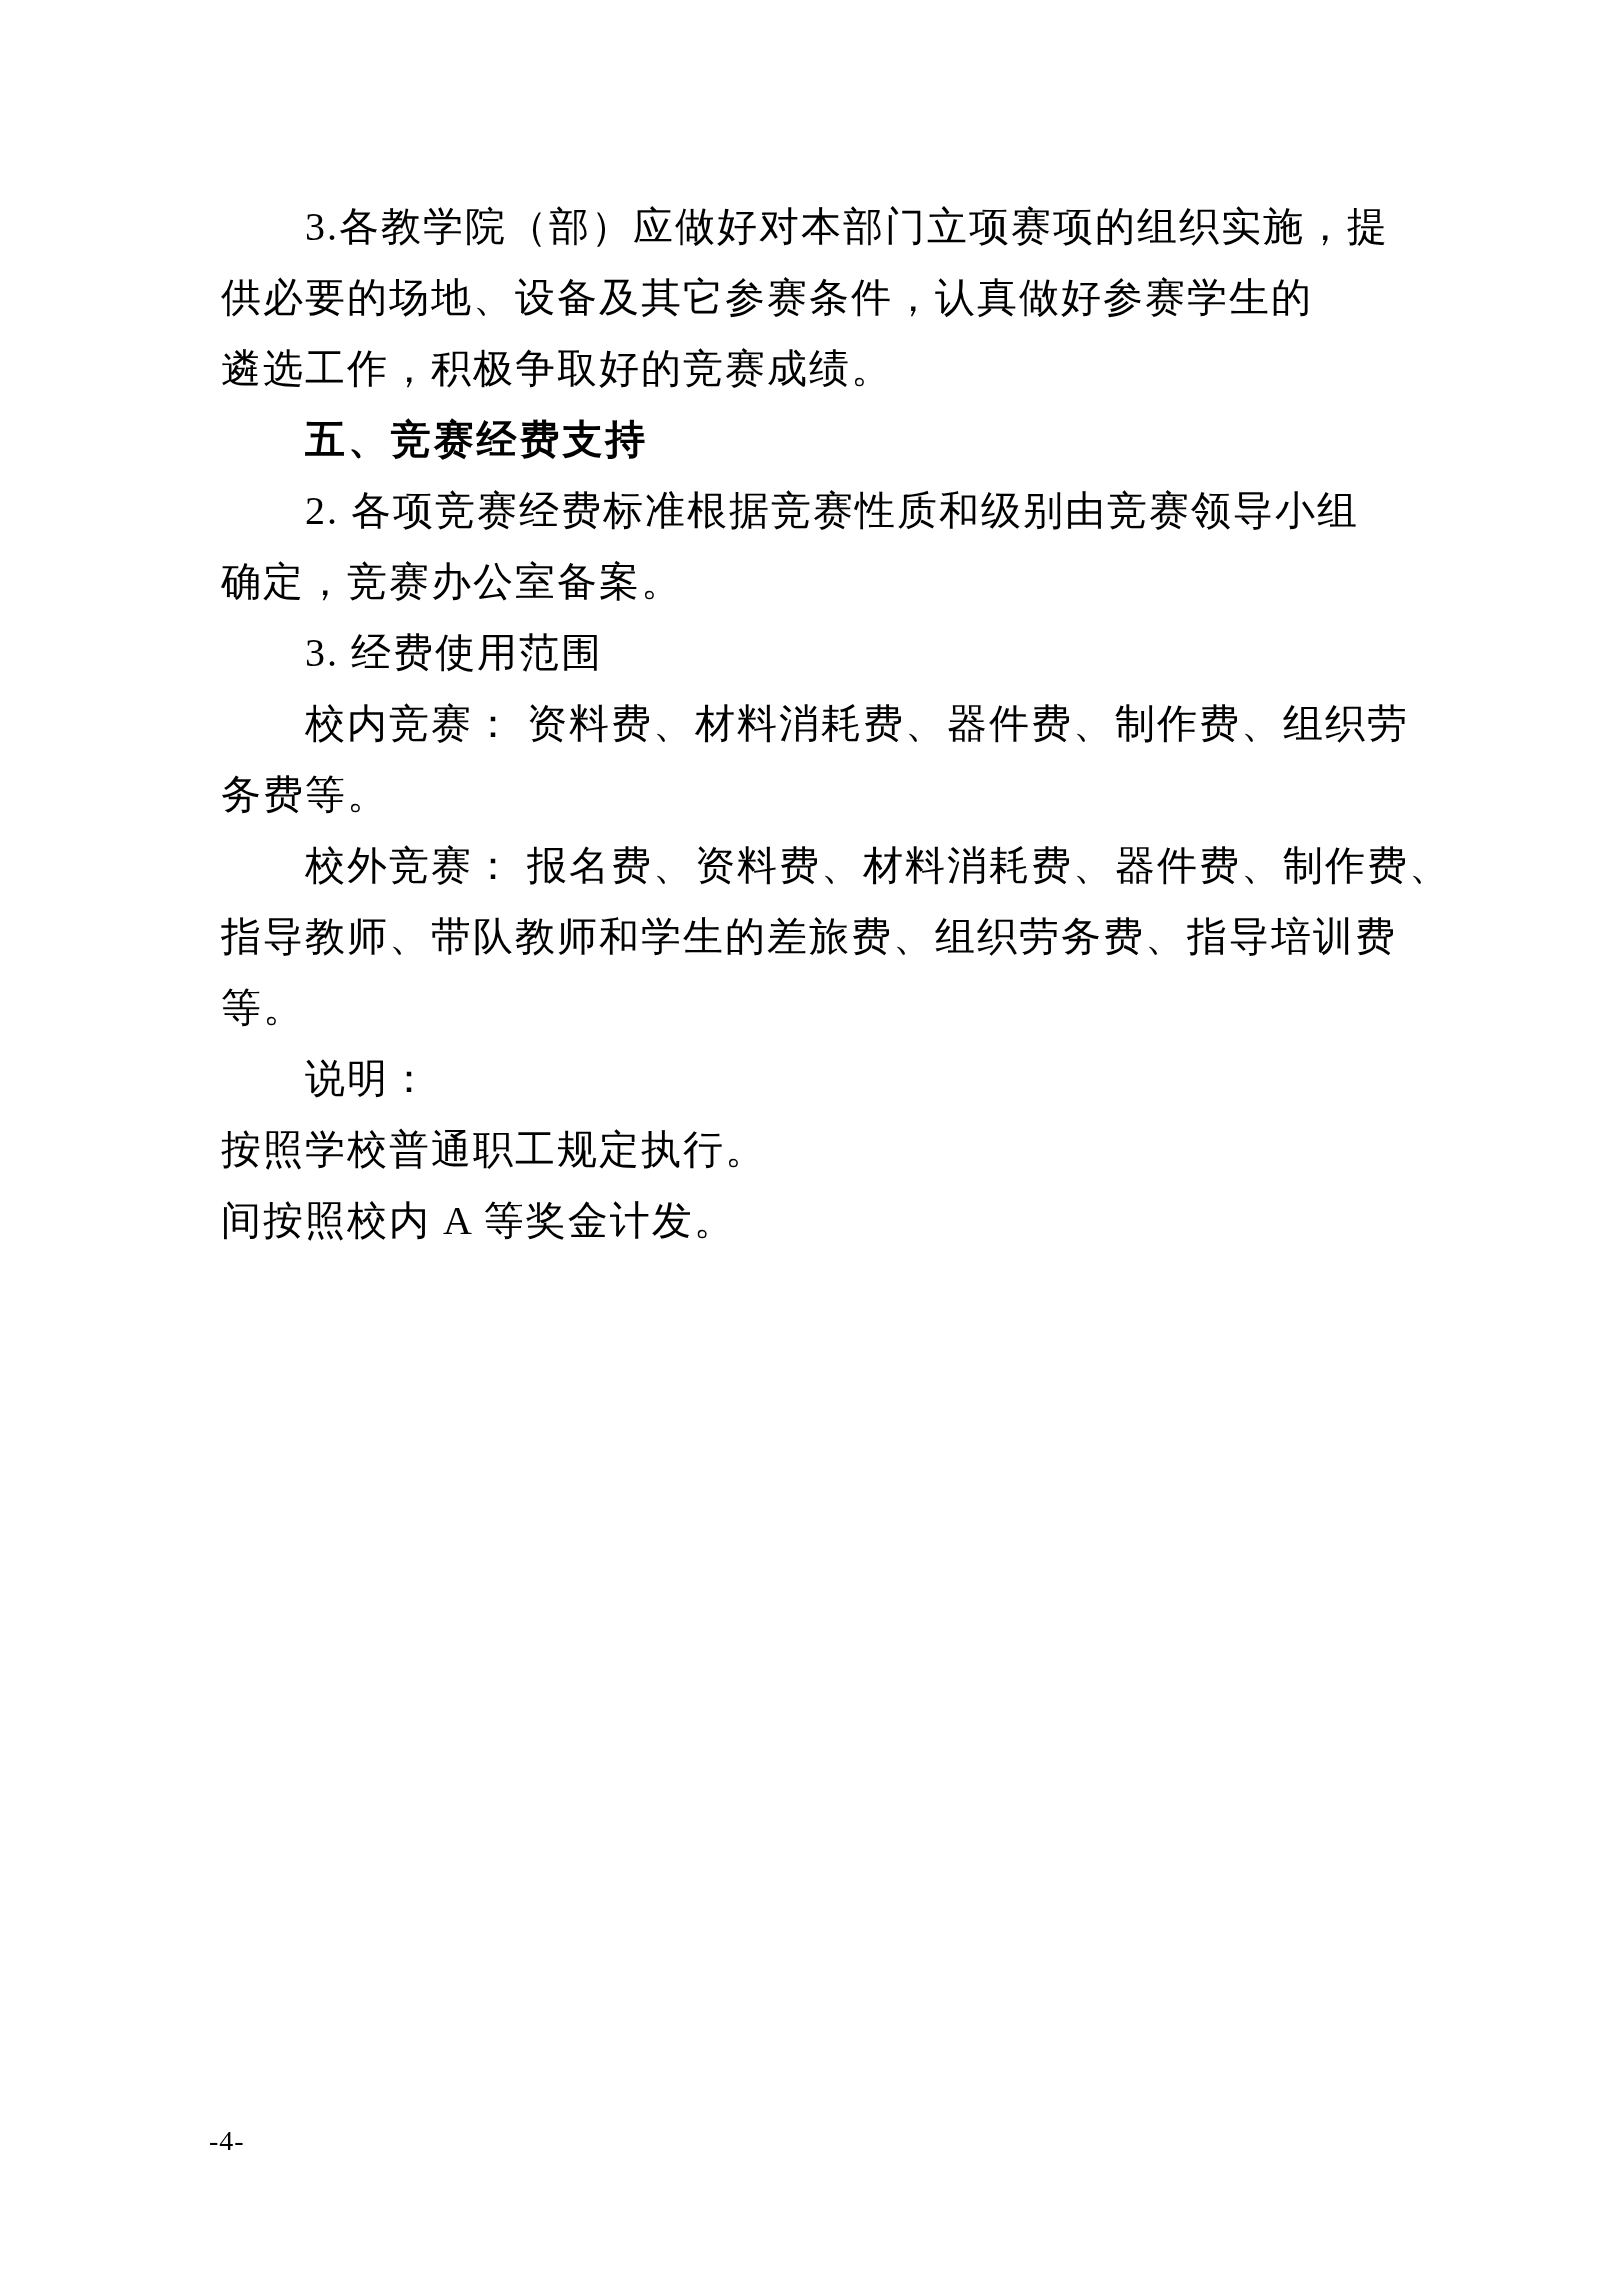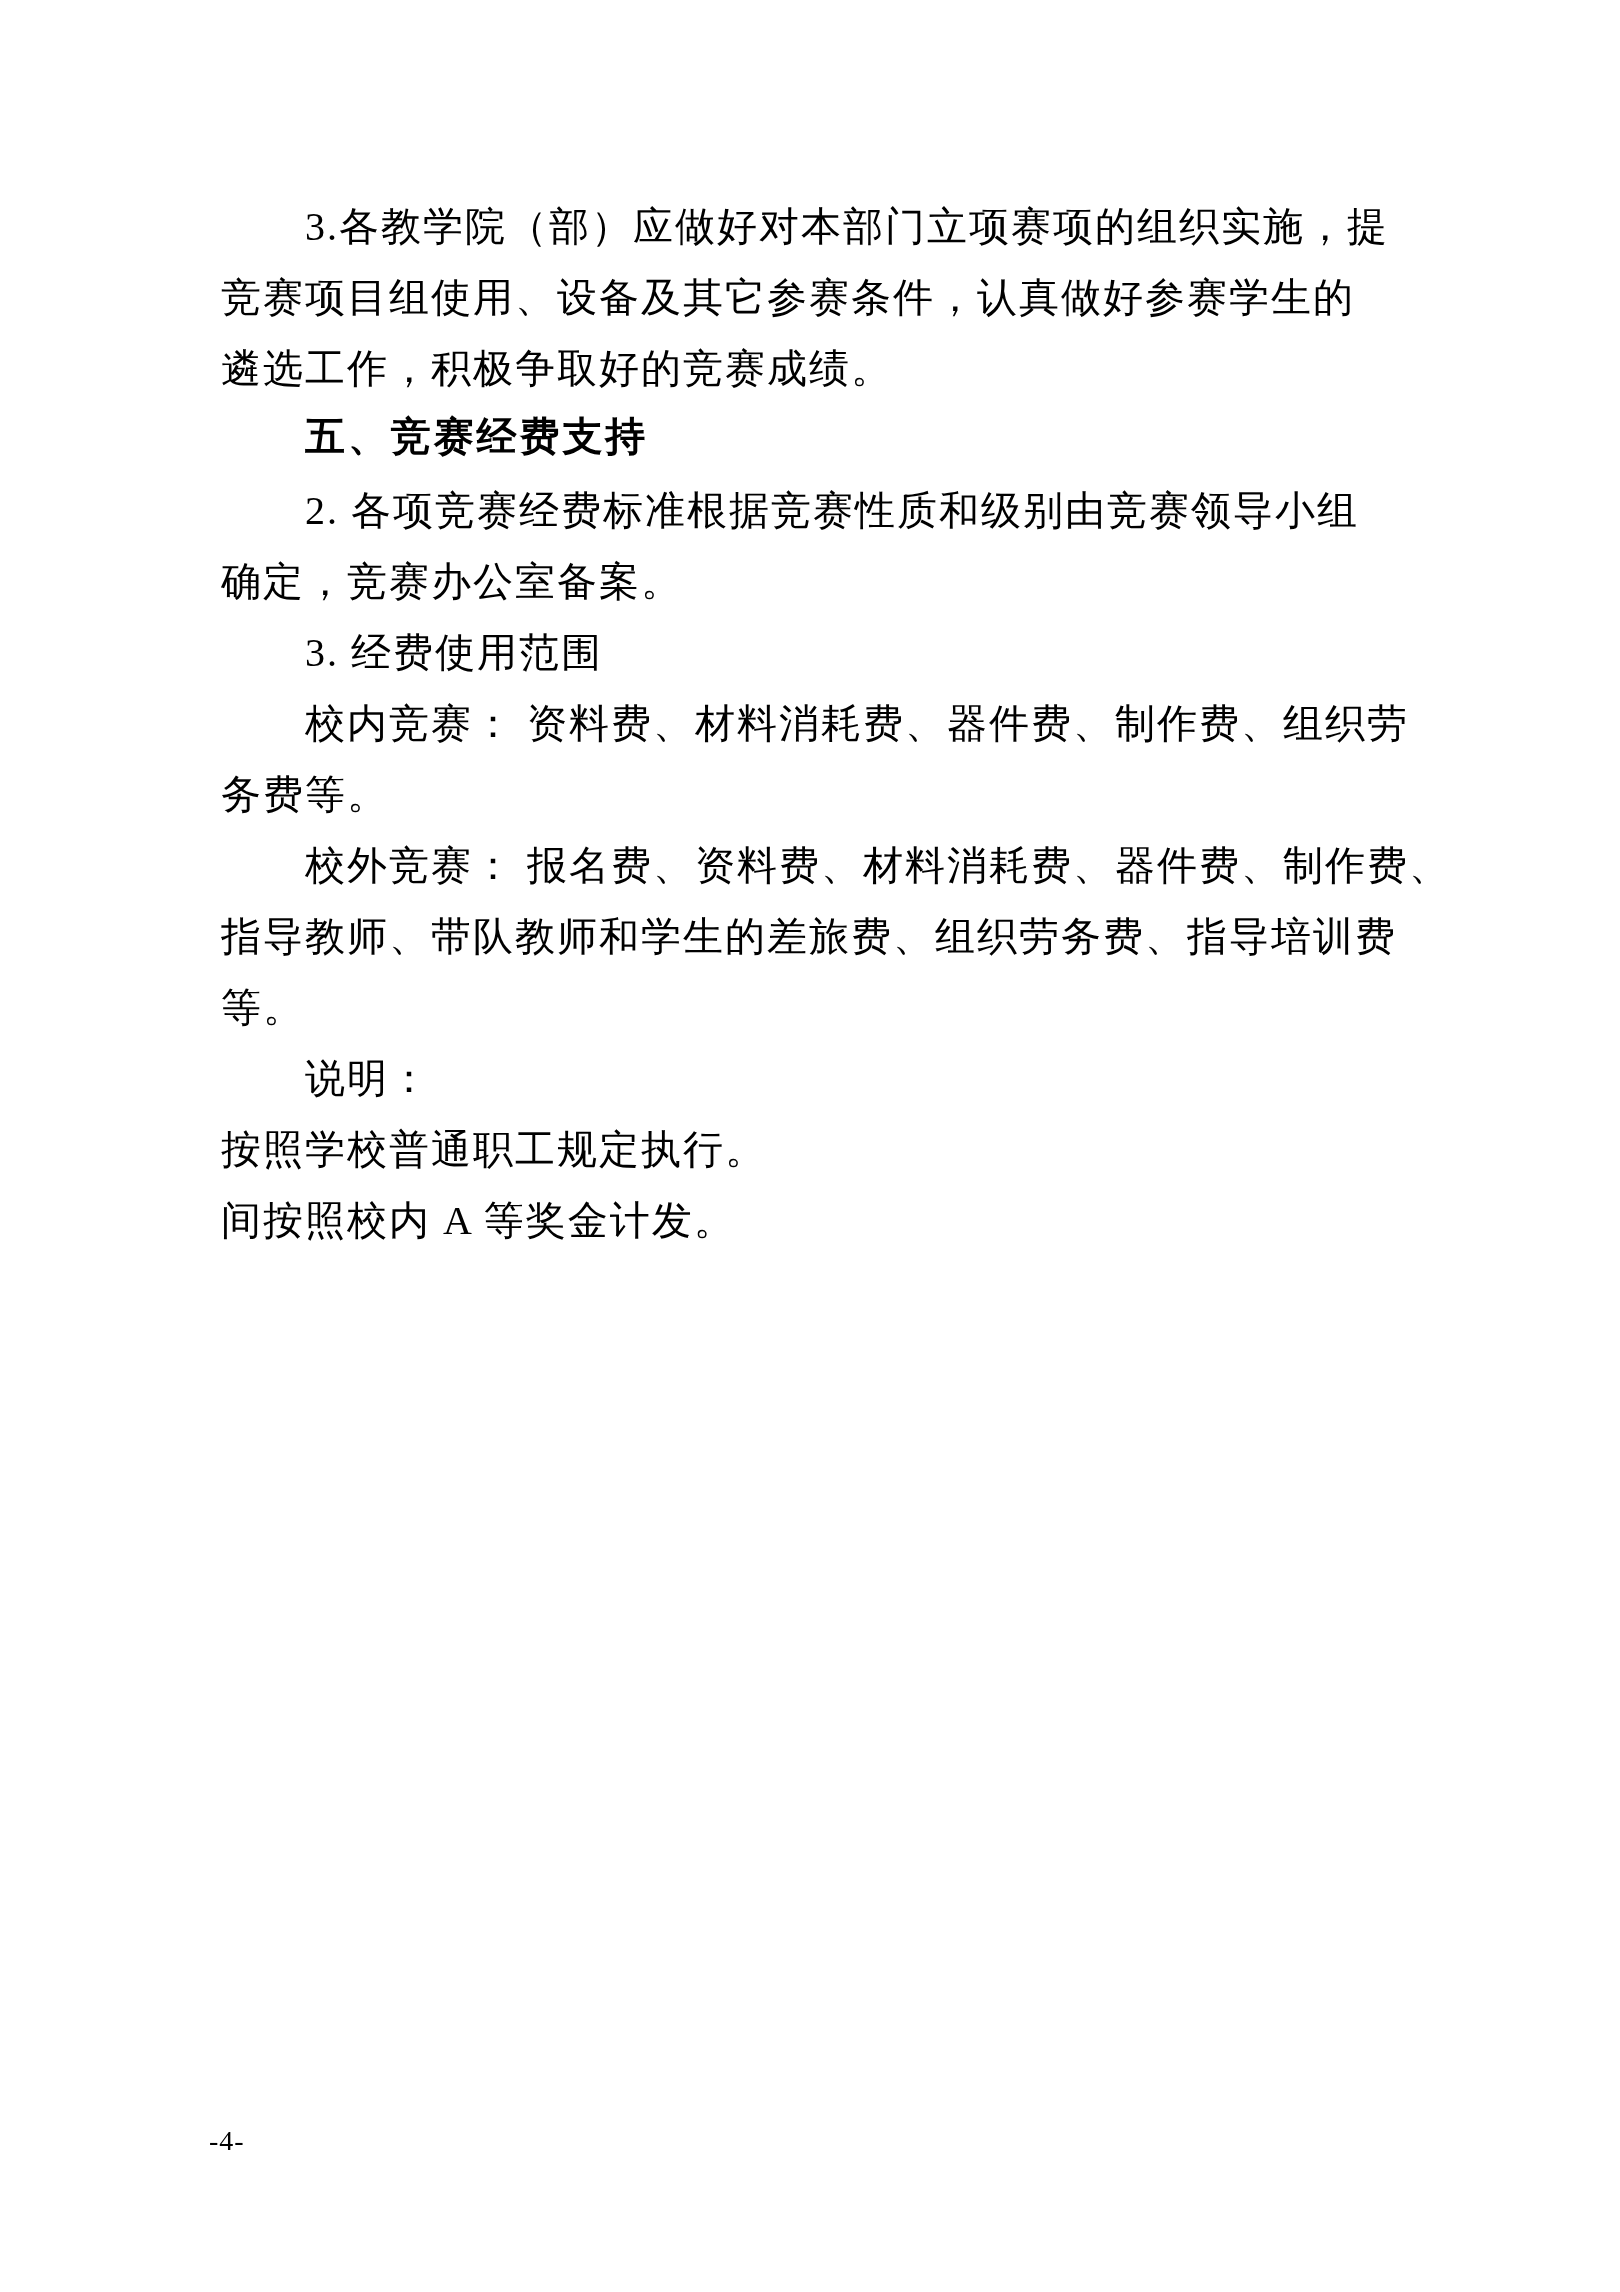--- a/index.html
+++ b/index.html
@@ -28,42 +28,42 @@
     height: 71px;
     line-height: 71px;
     font-size: 40px;
     color: #000000;
     white-space: pre;
     letter-spacing: 2px;
     font-family: "Liberation Serif", serif;
   }
   .line.first { padding-left: 84px; }
   .para.heading .line {
-    font-family: Liberation Mono, monospace;
+    font-family: Liberation Sans, sans-serif;
     font-weight: bold;
     letter-spacing: 2.9px;
   }
   .footer {
     position: absolute;
     left: 209px;
     top: 2125px;
     font-size: 28px;
     letter-spacing: 1px;
     color: #000000;
     font-family: "Liberation Serif", serif;
   }
 </style>
 </head>
 <body>
 
 <div class="page">
   <div class="content" id="content">
       <div class="para body">
         <div class="line first">3.各教学院（部）应做好对本部门立项赛项的组织实施，提</div>
-        <div class="line">竞赛项目组使用、设备及其它参赛条件，认真做好参赛学生的</div>
+        <div class="line">供必要的场地、设备及其它参赛条件，认真做好参赛学生的</div>
         <div class="line">遴选工作，积极争取好的竞赛成绩。</div>
       </div>
       <div class="para heading">
         <div class="line first">五、竞赛经费支持</div>
       </div>
       <div class="para body">
         <div class="line first">2. 各项竞赛经费标准根据竞赛性质和级别由竞赛领导小组</div>
         <div class="line">确定，竞赛办公室备案。</div>
       </div>
       <div class="para body">

